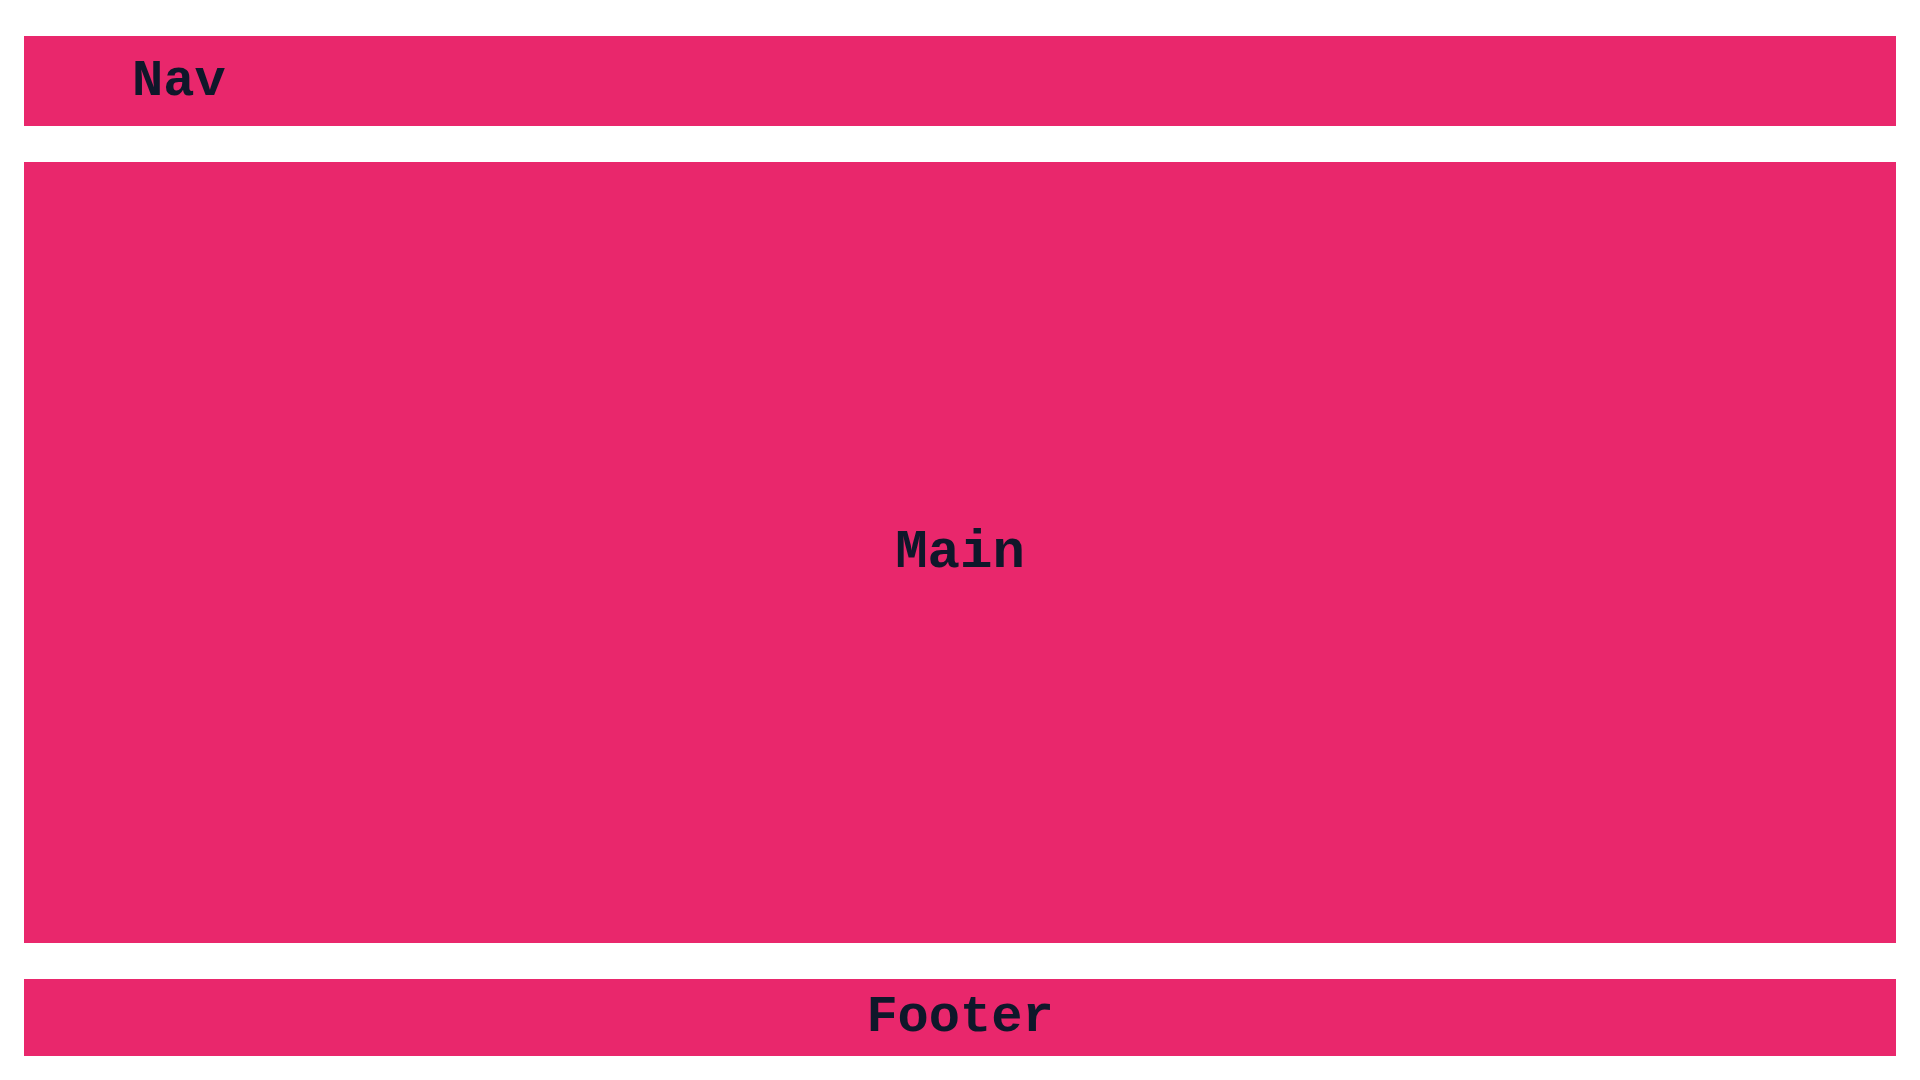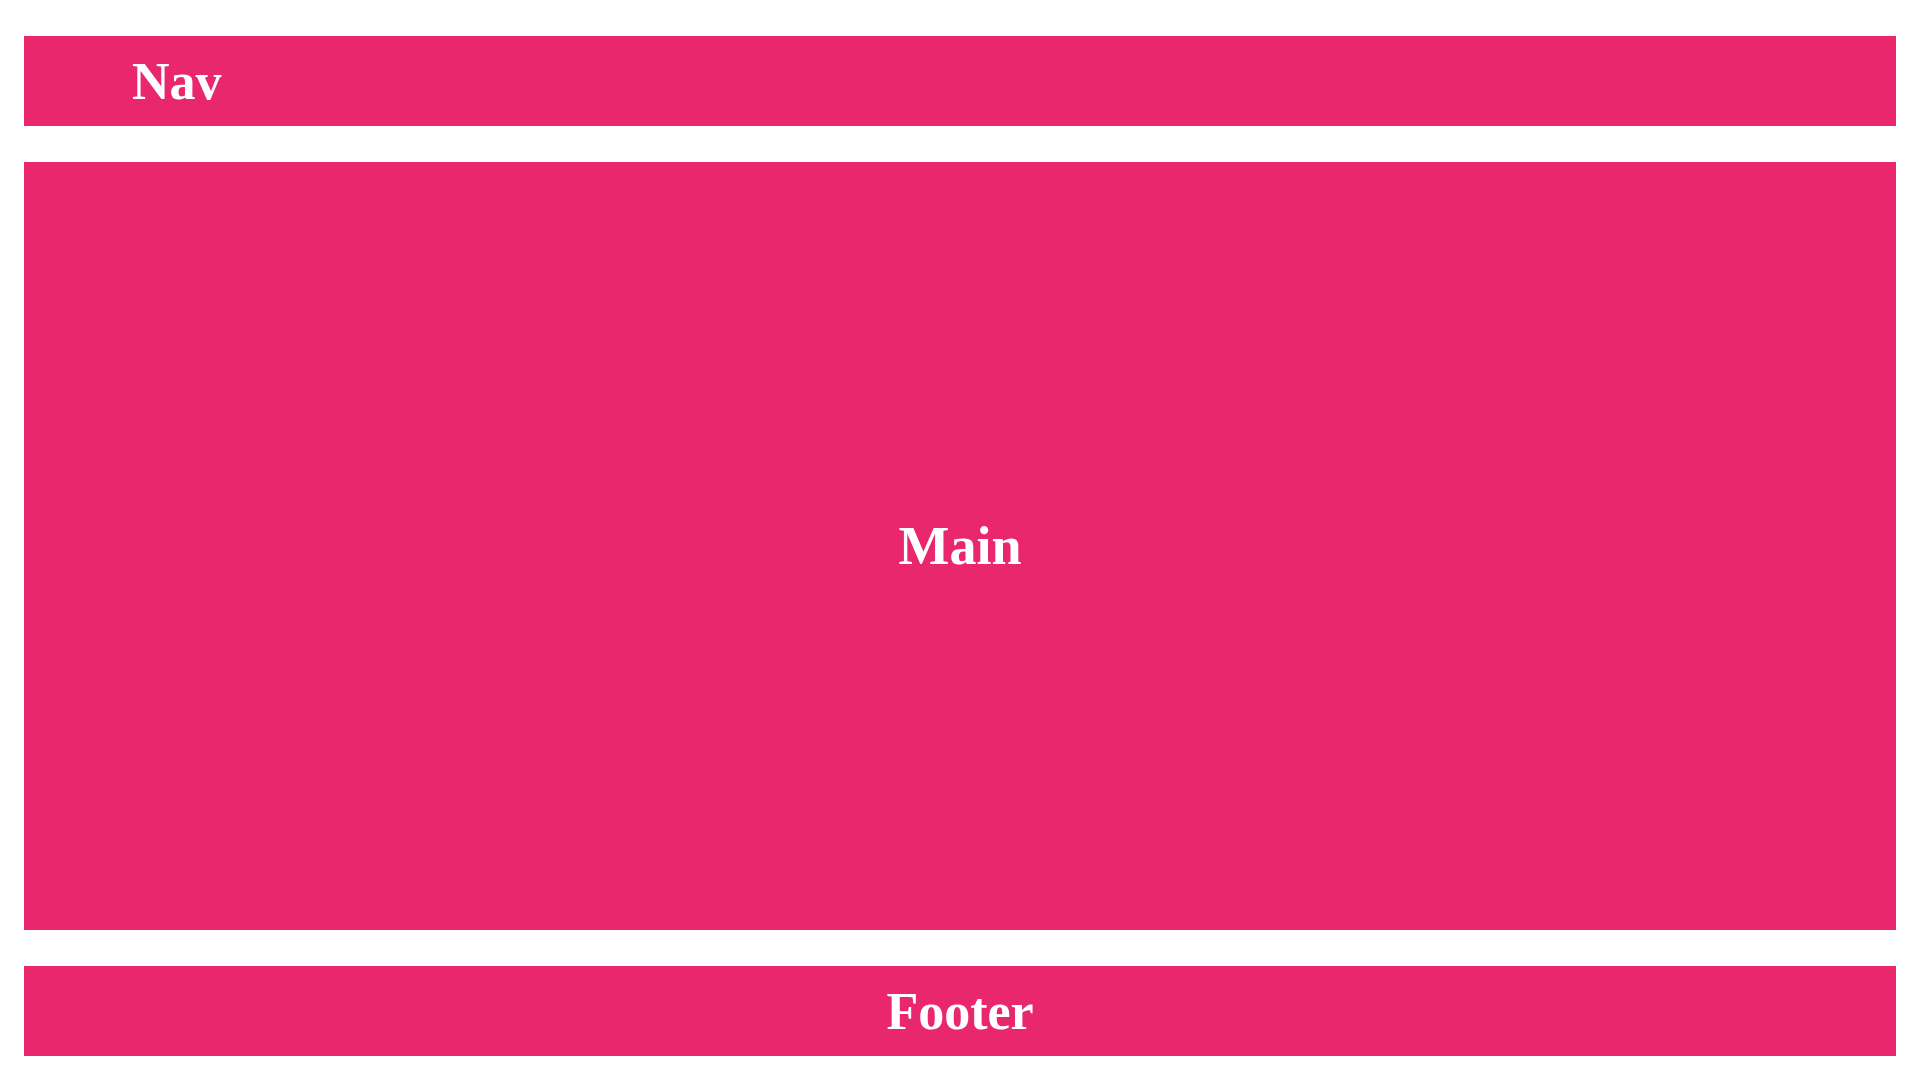--- a/index.html
+++ b/index.html
@@ -12,43 +12,44 @@
       height: 1080px;
       background: #ffffff;
       font-family: Georgia, 'Times New Roman', serif;
       display: flex;
       flex-direction: column;
       padding: 36px 24px 24px 24px;
       gap: 36px;
     }
     .block {
       background: #e9276c;
-      color: #ffffff;
+      color: #0f172a;
       font-weight: bold;
+      font-family: Liberation Mono, monospace;
     }
     .header {
       display: flex;
       justify-content: space-between;
       align-items: center;
       height: 90px;
       padding: 0 32px 0 108px;
       font-size: 52px;
     }
     .main {
       flex: 1;
       display: flex;
       align-items: center;
       justify-content: center;
       font-size: 54px;
     }
     .footer {
       display: flex;
       align-items: center;
       justify-content: center;
-      height: 90px;
+      height: 77px;
       font-size: 52px;
     }
   </style>
 </head>
 <body>
 
 <div class="block header">
   <span>Nav</span>
 </div>
 

